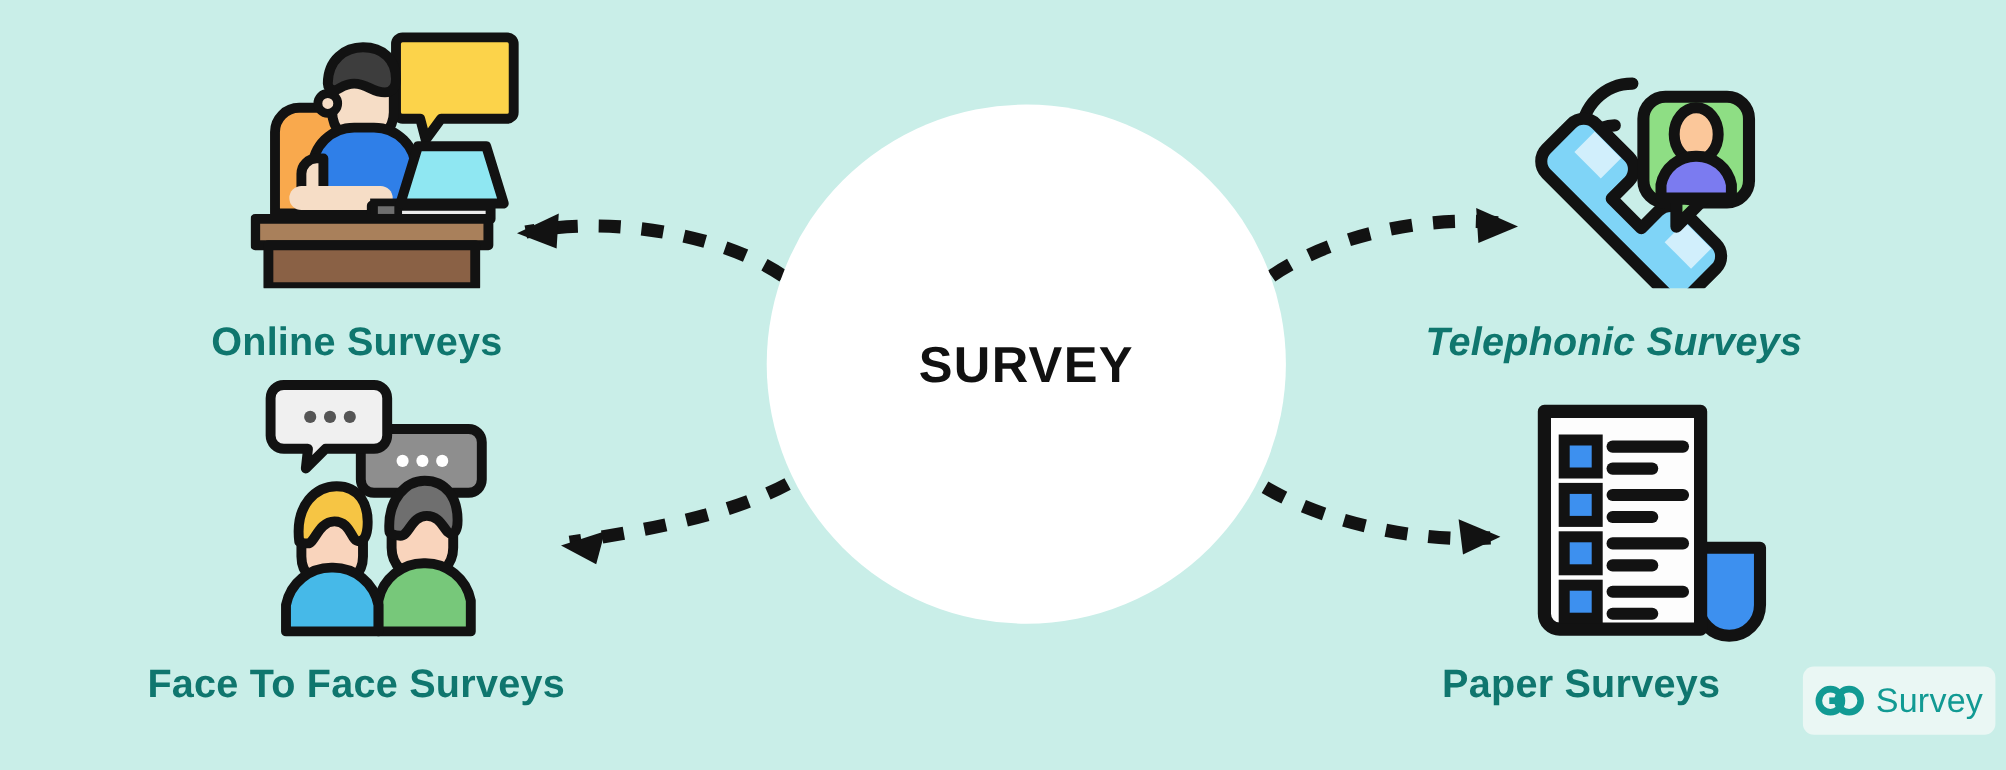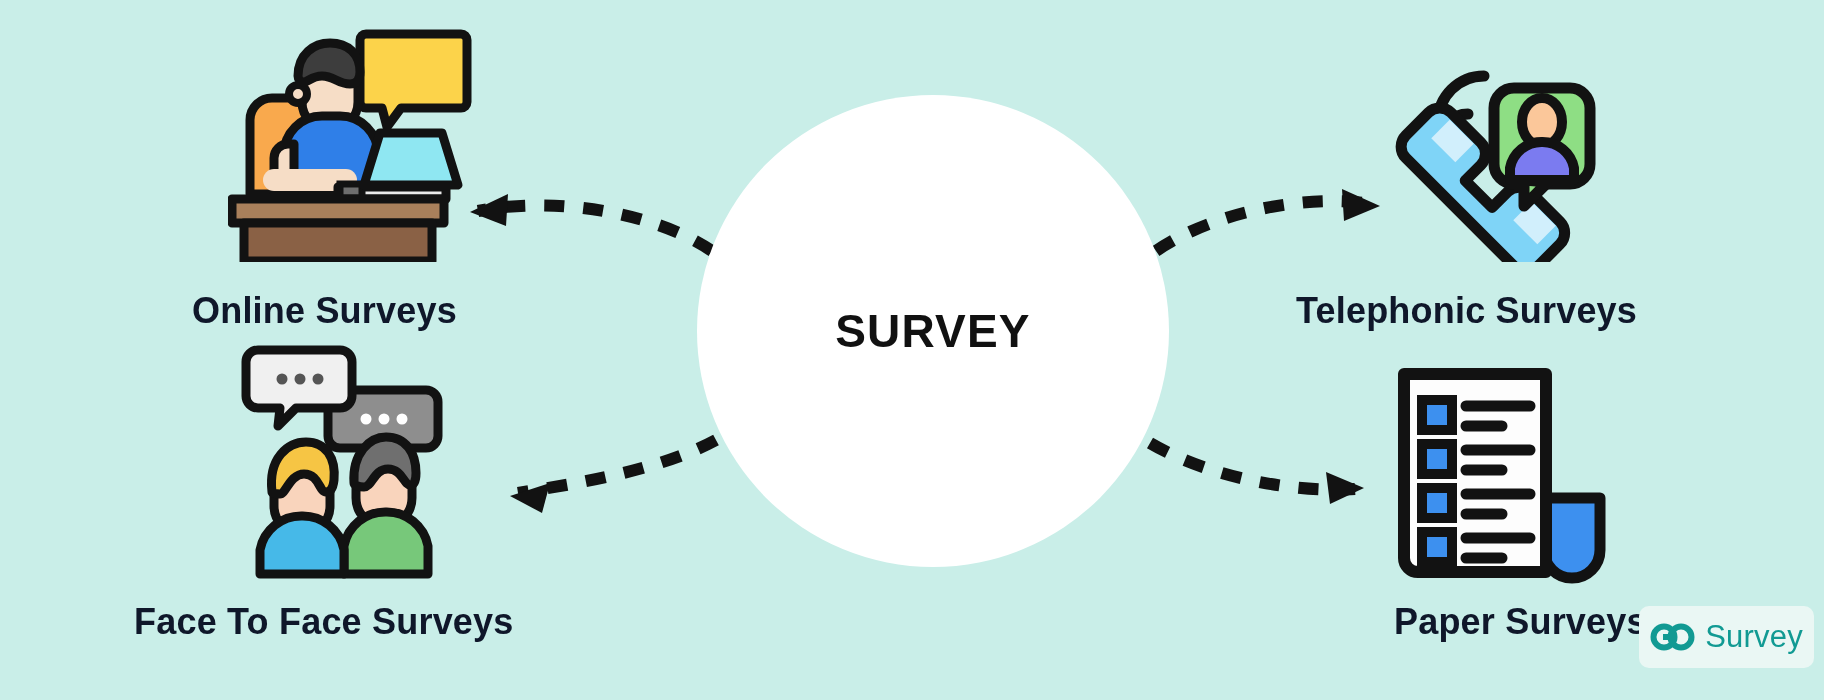--- a/index.html
+++ b/index.html
@@ -45,21 +45,21 @@
     white-space: nowrap;
   }
 
   
   .node {
     position: absolute;
     z-index: 4;
   }
   .node-label {
     position: absolute;
-    color: #0f172a;
+    color: #0f766e;
     font-weight: bold;
     font-size: 36px;
     white-space: nowrap;
     letter-spacing: 0.2px;
   }
   .icon-box {
     position: absolute;
   }
   .icon-box svg { display: block; }
 
@@ -177,21 +177,21 @@
 
         <rect x="120" y="26" width="96" height="96" rx="20" fill="#8ede84" stroke="#121212" stroke-width="11"></rect>
 
         <path d="M150 118 l0 26 l24 -24 z" fill="#8ede84" stroke="#121212" stroke-width="11" stroke-linejoin="round"></path>
 
         <ellipse cx="168" cy="60" rx="20" ry="24" fill="#fbc79a" stroke="#121212" stroke-width="10"></ellipse>
 
         <path d="M136 118 v-12 a32 32 0 0 1 32 -26 a32 32 0 0 1 32 26 v12 z" fill="#7b7bf0" stroke="#121212" stroke-width="10" stroke-linejoin="round"></path>
       </svg>
     </div>
-    <div class="node-label" style="left:1296px; top:290px;">Telephonic Surveys</div>
+    <div class="node-label" style="left:1296px; top:290px;font-style:italic;">Telephonic Surveys</div>
   </div>
 
   <div class="node">
     <div class="icon-box" style="left:232px; top:342px;">
       <svg width="240" height="240" viewBox="0 0 240 240">
 
         <path d="M108 48 h86 a12 12 0 0 1 12 12 v34 a12 12 0 0 1 -12 12 h-42 l-18 18 2 -18 h-28 a12 12 0 0 1 -12 -12 v-34 a12 12 0 0 1 12 -12 z" fill="#8e8e8e" stroke="#121212" stroke-width="9" stroke-linejoin="round"></path>
         <circle cx="134" cy="77" r="5.5" fill="#ffffff"></circle>
         <circle cx="152" cy="77" r="5.5" fill="#ffffff"></circle>
         <circle cx="170" cy="77" r="5.5" fill="#ffffff"></circle>
@@ -229,21 +229,21 @@
         <path d="M74 48 h64" stroke="#121212" stroke-width="11" stroke-linecap="round"></path>
         <path d="M74 68 h36" stroke="#121212" stroke-width="11" stroke-linecap="round"></path>
         <path d="M74 92 h64" stroke="#121212" stroke-width="11" stroke-linecap="round"></path>
         <path d="M74 112 h36" stroke="#121212" stroke-width="11" stroke-linecap="round"></path>
         <path d="M74 136 h64" stroke="#121212" stroke-width="11" stroke-linecap="round"></path>
         <path d="M74 156 h36" stroke="#121212" stroke-width="11" stroke-linecap="round"></path>
         <path d="M74 180 h64" stroke="#121212" stroke-width="11" stroke-linecap="round"></path>
         <path d="M74 200 h36" stroke="#121212" stroke-width="11" stroke-linecap="round"></path>
       </svg>
     </div>
-    <div class="node-label" style="left:1394px; top:601px;">Paper Surveys</div>
+    <div class="node-label" style="left:1311px; top:601px;">Paper Surveys</div>
   </div>
 
   <div id="brand-logo">
     <svg width="46" height="30" viewBox="0 0 46 30">
       <circle cx="14" cy="15" r="10.5" fill="none" stroke="#119a93" stroke-width="6"></circle>
       <circle cx="31" cy="15" r="10.5" fill="none" stroke="#119a93" stroke-width="6"></circle>
       <rect x="13" y="12" width="11" height="6" fill="#119a93"></rect>
     </svg>
     <span class="brand-text">Survey</span>
   </div>

